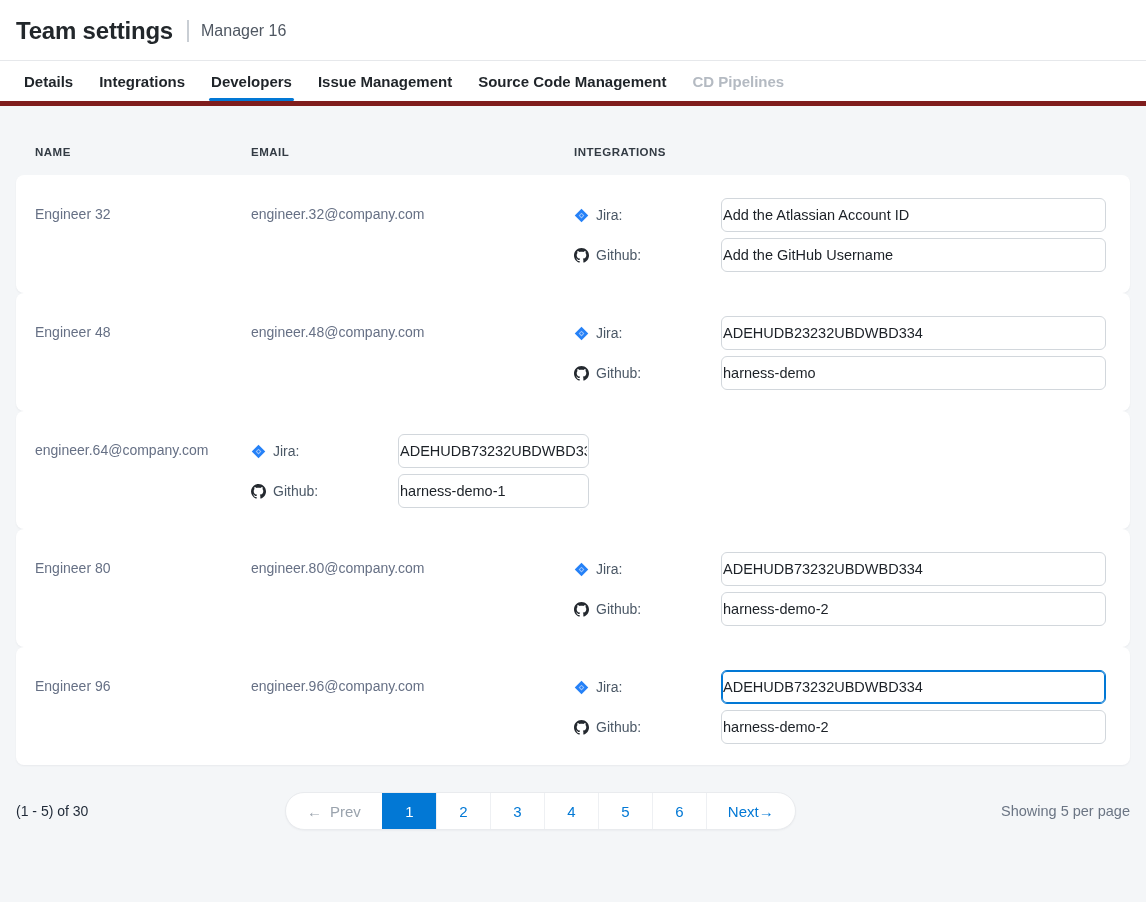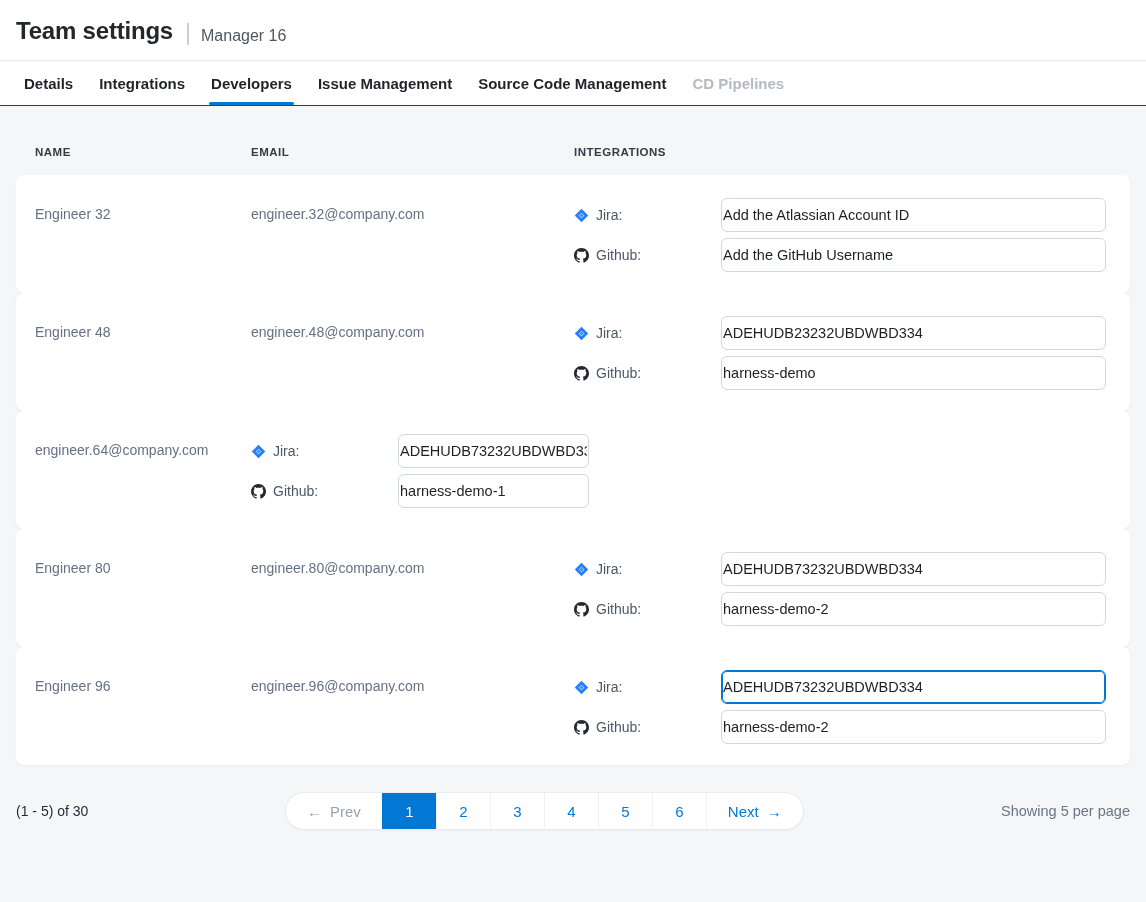--- a/index.html
+++ b/index.html
@@ -8,21 +8,21 @@
     font-family: "Liberation Sans", "DejaVu Sans", sans-serif;
     background: #f4f6f8;
     color: #22272b;
     overflow: hidden;
   }
   
   .page-header {
     background: #ffffff;
     padding: 17px 24px 15px 16px;
     display: flex;
-    align-items: flex-end;
+    align-items: center;
     border-bottom: 1px solid #e6e8eb;
   }
   .page-title {
     font-size: 24px;
     font-weight: 700;
     color: #22272b;
     letter-spacing: -0.2px;
   }
   .title-divider {
     width: 0;
@@ -34,21 +34,21 @@
     font-size: 16px;
     color: #4f5762;
   }
   
   .tab-bar {
     background: #ffffff;
     display: flex;
     align-items: stretch;
     padding: 0 0 0 24px;
     height: 45px;
-    border-bottom: 1px solid #7f1d1d;
+    border-bottom: 5px solid #7f1d1d;
   }
   .tab {
     position: relative;
     display: flex;
     align-items: center;
     margin-right: 26px;
     font-size: 15px;
     font-weight: 600;
     color: #1f2429;
     cursor: pointer;
@@ -146,21 +146,21 @@
   }
   .pager-btn {
     display: flex;
     align-items: center;
     justify-content: center;
     font-size: 15px;
     cursor: pointer;
     user-select: none;
   }
   .pager-prev { padding: 0 21px; color: #9aa3ad; gap: 8px; }
-  .pager-next { padding: 0 21px; color: #0278d5; gap: 8px; font-weight: 500; }
+  .pager-next { padding: 0 21px; color: #0278d5; gap: 0; font-weight: 500; }
   .pager-page {
     width: 54px;
     color: #0278d5;
     border-left: 1px solid #eef0f3;
     font-weight: 500;
   }
   .pager-page.active {
     background: #0278d5;
     color: #ffffff;
     border-left-color: #0278d5;

